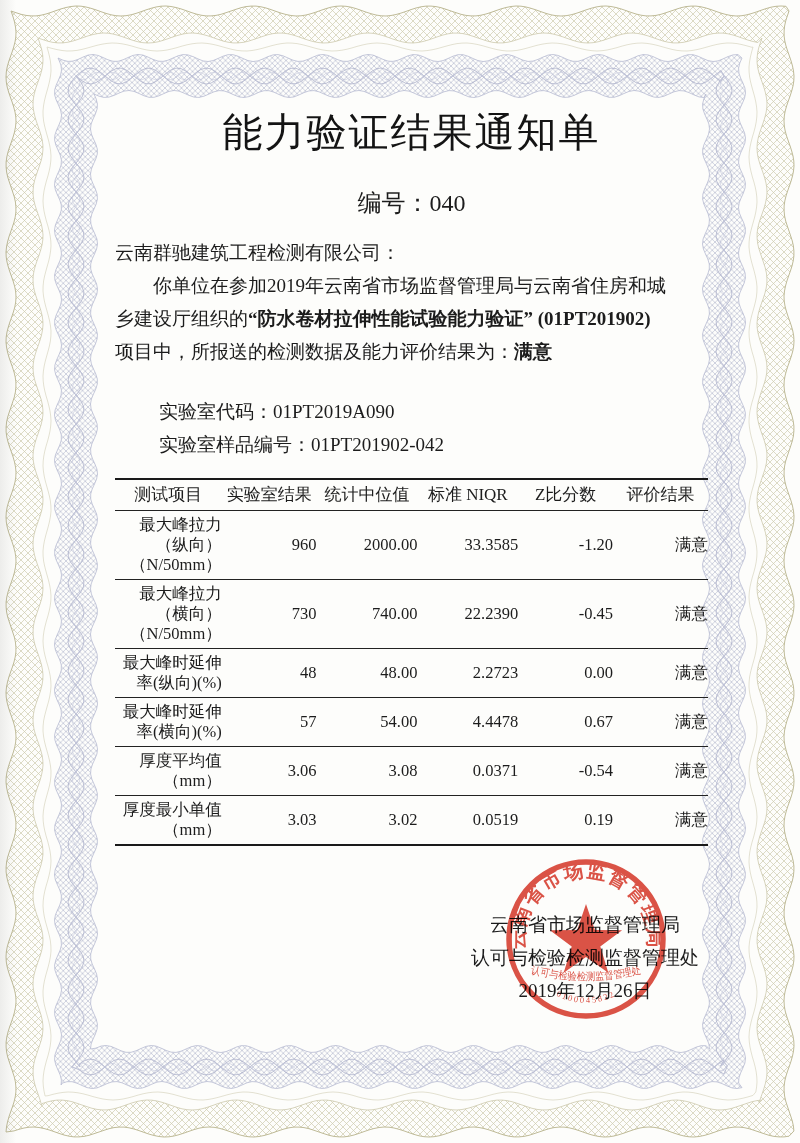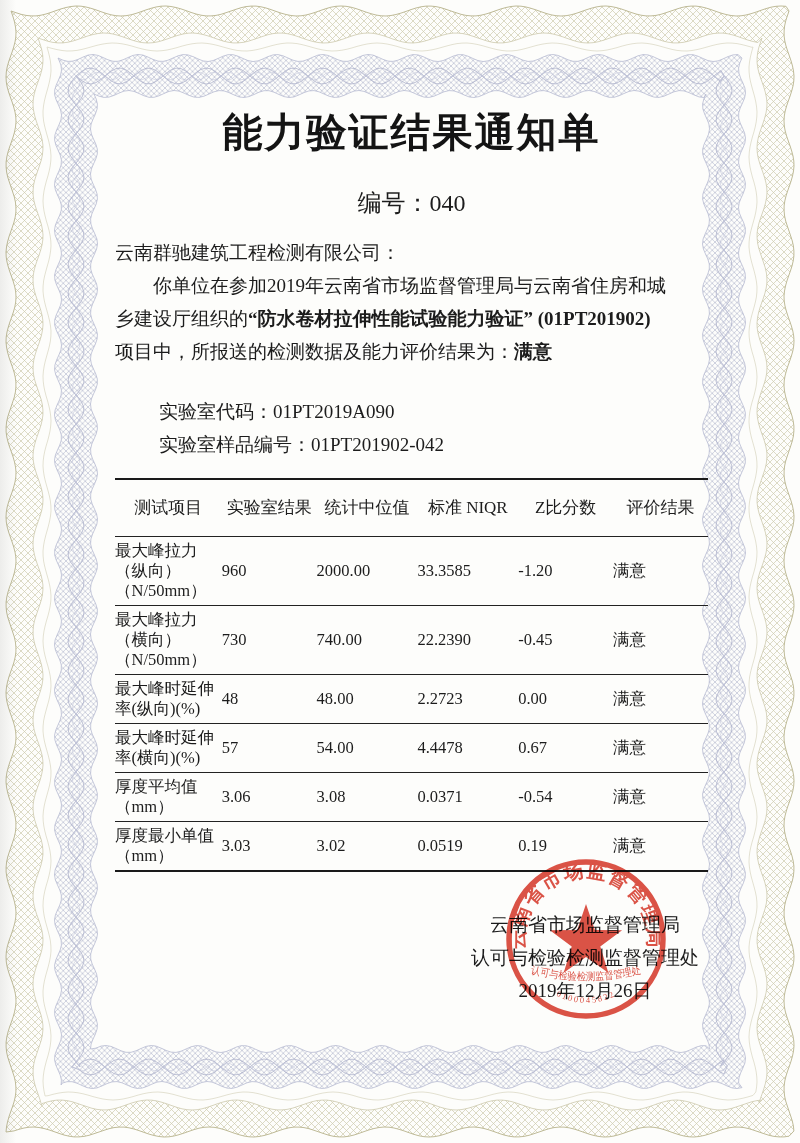--- a/index.html
+++ b/index.html
@@ -6,32 +6,32 @@
   body{width:800px;height:1143px;overflow:hidden;
        font-family:"Liberation Serif","DejaVu Serif",serif;color:#1c1c1c;}
   .page{position:relative;width:800px;height:1143px;background:#fdfdfb;}
   .page::before{content:"";position:absolute;left:0;top:0;bottom:0;width:16px;
        background:linear-gradient(90deg,rgba(120,120,118,.12),rgba(120,120,118,0));
        pointer-events:none;z-index:5;}
   #border-svg{position:absolute;left:0;top:0;z-index:1;}
   .content{position:absolute;left:115px;top:0;width:593px;z-index:2;}
   .doc-title{margin-top:106px;line-height:52px;text-align:center;
        font-family:"DejaVu Sans","Liberation Sans",sans-serif;
-       font-weight:bold;font-size:40px;letter-spacing:2px;color:#141414;}
+       font-weight:normal;font-size:40px;letter-spacing:2px;color:#141414;}
   .doc-number{margin-top:32px;line-height:26px;text-align:center;font-size:24px;}
   .body-block{margin-top:20px;font-size:19px;line-height:33px;}
   .line{white-space:nowrap;}
   .indent{text-indent:38px;}
   .b{font-weight:bold;}
   .lab-block{margin-top:27px;padding-left:44px;font-size:19px;line-height:33px;}
   table.results{margin-top:17px;width:100%;border-collapse:collapse;
        font-size:16.5px;border-top:2.5px solid #1a1a1a;border-bottom:2.5px solid #1a1a1a;}
-  table.results th{font-weight:normal;font-size:17px;line-height:20px;padding:18px 0;
+  table.results th{font-weight:normal;font-size:17px;line-height:20px;padding:5px 0;
        border-bottom:1.5px solid #222;}
-  table.results td{text-align:left;vertical-align:middle;line-height:20px;padding:4px 0;
+  table.results td{text-align:right;vertical-align:middle;line-height:20px;padding:4px 0;
        border-bottom:1.5px solid #222;}
   table.results tr:last-child td{border-bottom:none;}
   td.item span{display:block;}
   .footer-block{position:absolute;left:420px;top:908px;width:330px;z-index:3;
        text-align:center;font-size:19px;line-height:33px;color:#1b1b1b;}
   .stamp{position:absolute;left:499px;top:852px;width:174px;height:174px;z-index:4;
        mix-blend-mode:multiply;opacity:.85;}
   .stamp text{font-family:"Liberation Serif","DejaVu Serif",serif;
        fill:var(--seal-color,#d63426);}
   .stamp .ring{stroke:var(--seal-color,#d63426);}

